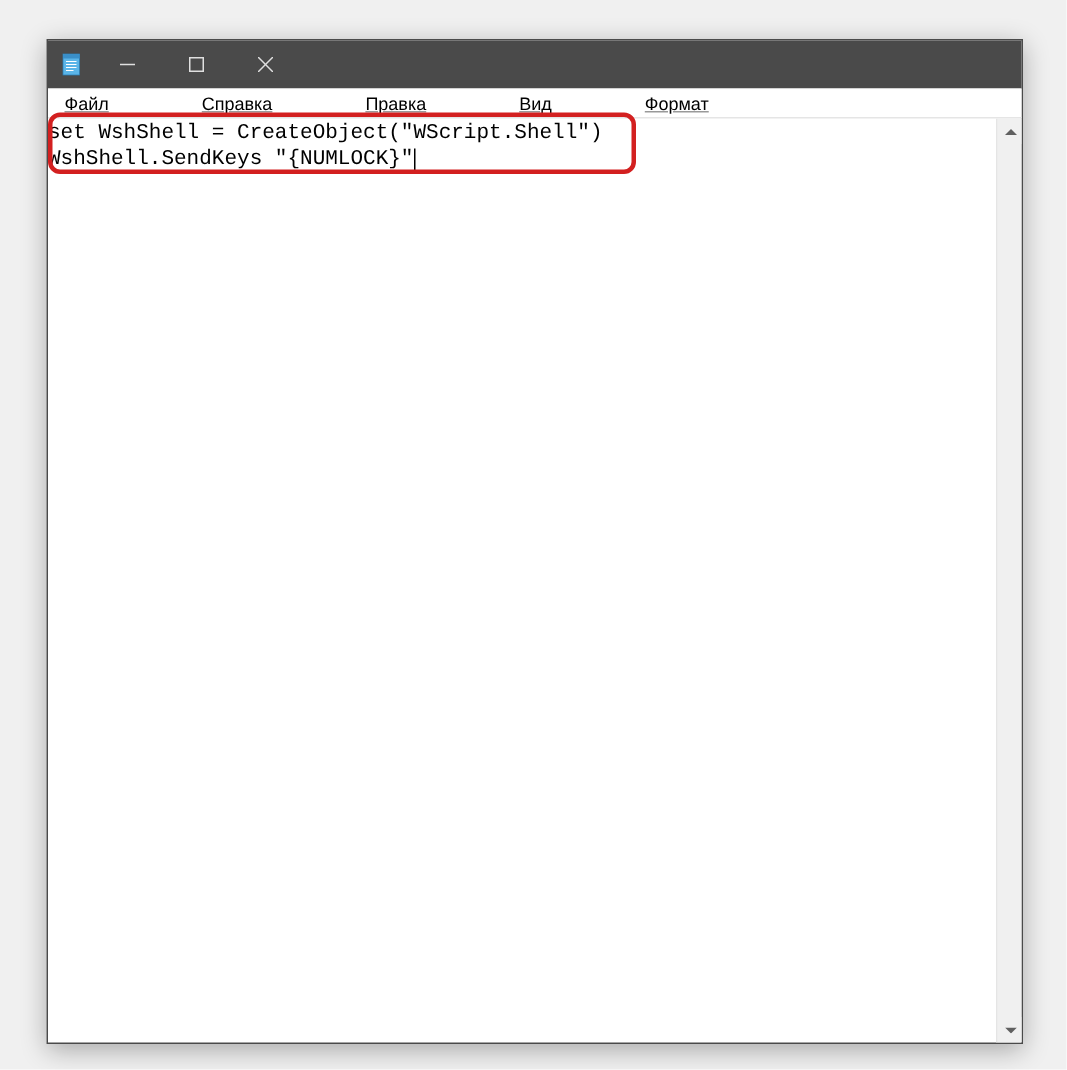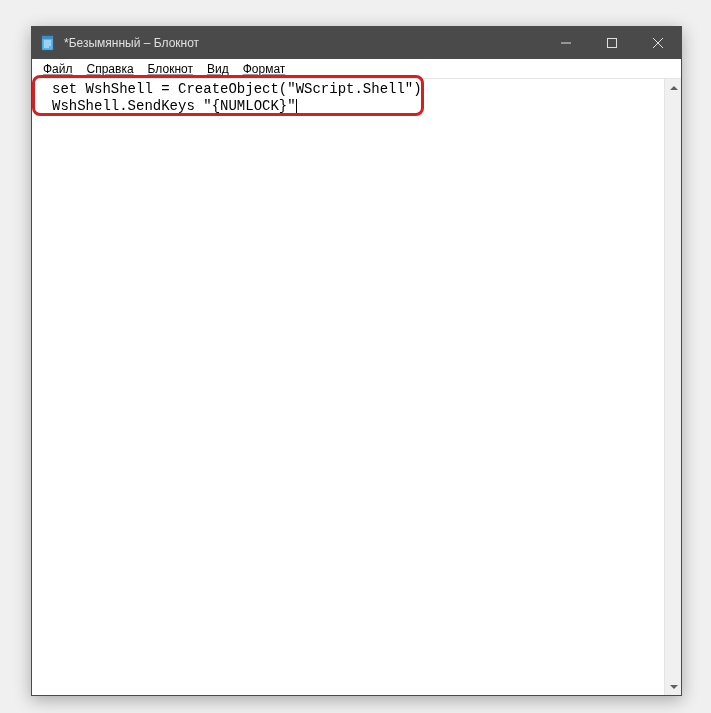--- a/index.html
+++ b/index.html
@@ -62,37 +62,38 @@
       cursor: pointer;
     }
     .menubar {
       height: 20px;
       background: #fff;
       display: flex;
       align-items: center;
       padding: 0 4px;
       border-bottom: 1px solid #e5e5e5;
       font-size: 12px;
+      gap: 48px;
     }
     .menu-item {
       padding: 1px 7px;
       cursor: pointer;
       text-decoration: underline;
       text-decoration-color: rgba(0,0,0,0.4);
       text-underline-offset: 1px;
     }
     .editor-container {
       flex: 1;
       position: relative;
       overflow: hidden;
     }
     .editor {
       width: calc(100% - 17px);
       height: 100%;
-      padding: 2px 20px;
+      padding: 2px 0;
       font-family: Consolas, "Courier New", monospace;
       font-size: 14px;
       line-height: 17px;
       white-space: pre;
       overflow: auto;
       border: none;
       outline: none;
       resize: none;
     }
     .scrollbar-v {
@@ -153,21 +154,20 @@
     <div class="titlebar-icon">
       <svg width="16" height="16" viewBox="0 0 16 16">
         <rect x="2" y="1" width="11" height="14" fill="#5bb5e8" stroke="#2a7fb8" stroke-width="0.5"></rect>
         <rect x="2" y="1" width="11" height="3" fill="#3a8fc8"></rect>
         <line x1="4" y1="6" x2="11" y2="6" stroke="#fff" stroke-width="0.8"></line>
         <line x1="4" y1="8" x2="11" y2="8" stroke="#fff" stroke-width="0.8"></line>
         <line x1="4" y1="10" x2="11" y2="10" stroke="#fff" stroke-width="0.8"></line>
         <line x1="4" y1="12" x2="9" y2="12" stroke="#fff" stroke-width="0.8"></line>
       </svg>
     </div>
-    <div class="titlebar-title">*Безымянный – Блокнот</div>
     <div class="titlebar-buttons">
       <div class="titlebar-btn">
         <svg width="10" height="10" viewBox="0 0 10 10">
             <line x1="0" y1="5" x2="10" y2="5" stroke="#e0e0e0" stroke-width="1"></line>
           </svg>
       </div>
       <div class="titlebar-btn">
         <svg width="10" height="10" viewBox="0 0 10 10">
             <rect x="0.5" y="0.5" width="9" height="9" fill="none" stroke="#e0e0e0" stroke-width="1"></rect>
           </svg>
@@ -177,21 +177,21 @@
             <line x1="0" y1="0" x2="10" y2="10" stroke="#e0e0e0" stroke-width="1"></line>
             <line x1="10" y1="0" x2="0" y2="10" stroke="#e0e0e0" stroke-width="1"></line>
           </svg>
       </div>
     </div>
   </div>
 
   <div class="menubar">
     <span class="menu-item">Файл</span>
     <span class="menu-item">Справка</span>
-    <span class="menu-item">Блокнот</span>
+    <span class="menu-item">Правка</span>
     <span class="menu-item">Вид</span>
     <span class="menu-item">Формат</span>
   </div>
 
   <div class="editor-container">
     <div class="editor"><span>set WshShell = CreateObject("WScript.Shell")</span>
 <span>WshShell.SendKeys "{NUMLOCK}"</span><span class="text-cursor"></span></div>
     <div class="scrollbar-v">
       <div class="scrollbar-btn">
         <svg width="8" height="4" viewBox="0 0 8 4">

